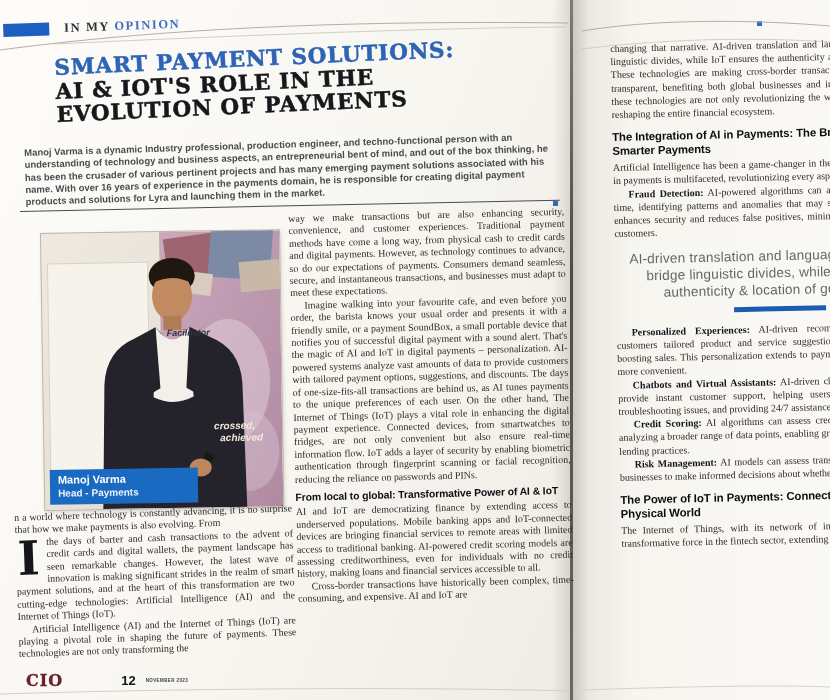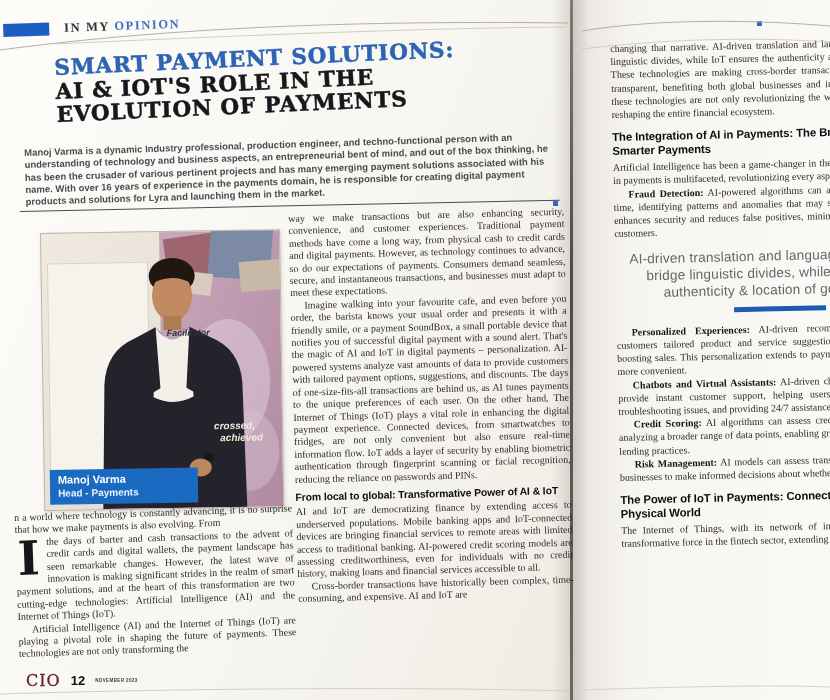--- a/index.html
+++ b/index.html
@@ -93,23 +93,23 @@
   .section-heading{
     font-family:"Liberation Sans",sans-serif;font-weight:bold;color:#0f0f13;
     font-size:10.4px;letter-spacing:-0.1px;margin:6px 0 2px 0;line-height:12.5px;
     text-align:left;
   }
 
   
   .page-footer{
     position:absolute;left:26px;top:671px;display:flex;align-items:center;gap:10px;z-index:6;
   }
-  .magazine-logo{font-family:"DejaVu Serif",serif;font-weight:normal;font-size:16px;
+  .magazine-logo{font-family:"DejaVu Serif",serif;font-weight:bold;font-size:16px;
     color:#6d2030;letter-spacing:1px;-webkit-text-stroke:.3px #6d2030;}
-  .page-number{font-family:"Liberation Sans",sans-serif;font-weight:bold;font-size:13px;color:#121212;}
+  .page-number{font-family:"Liberation Sans",sans-serif;font-weight:bold;font-size:13px;color:#121212;margin-left:48px;}
   .issue-date{font-family:"Liberation Sans",sans-serif;font-weight:bold;font-size:4.5px;
     color:#3c3c3c;letter-spacing:0.4px;}
 
   
   .right-col{
     position:absolute;left:610px;top:42px;width:348px;
     transform:rotate(-1.3deg);transform-origin:left top;z-index:5;
     font-size:10px;line-height:13.2px;color:#2e2a26;text-align:justify;
   }
   .right-col p{margin:0;}

